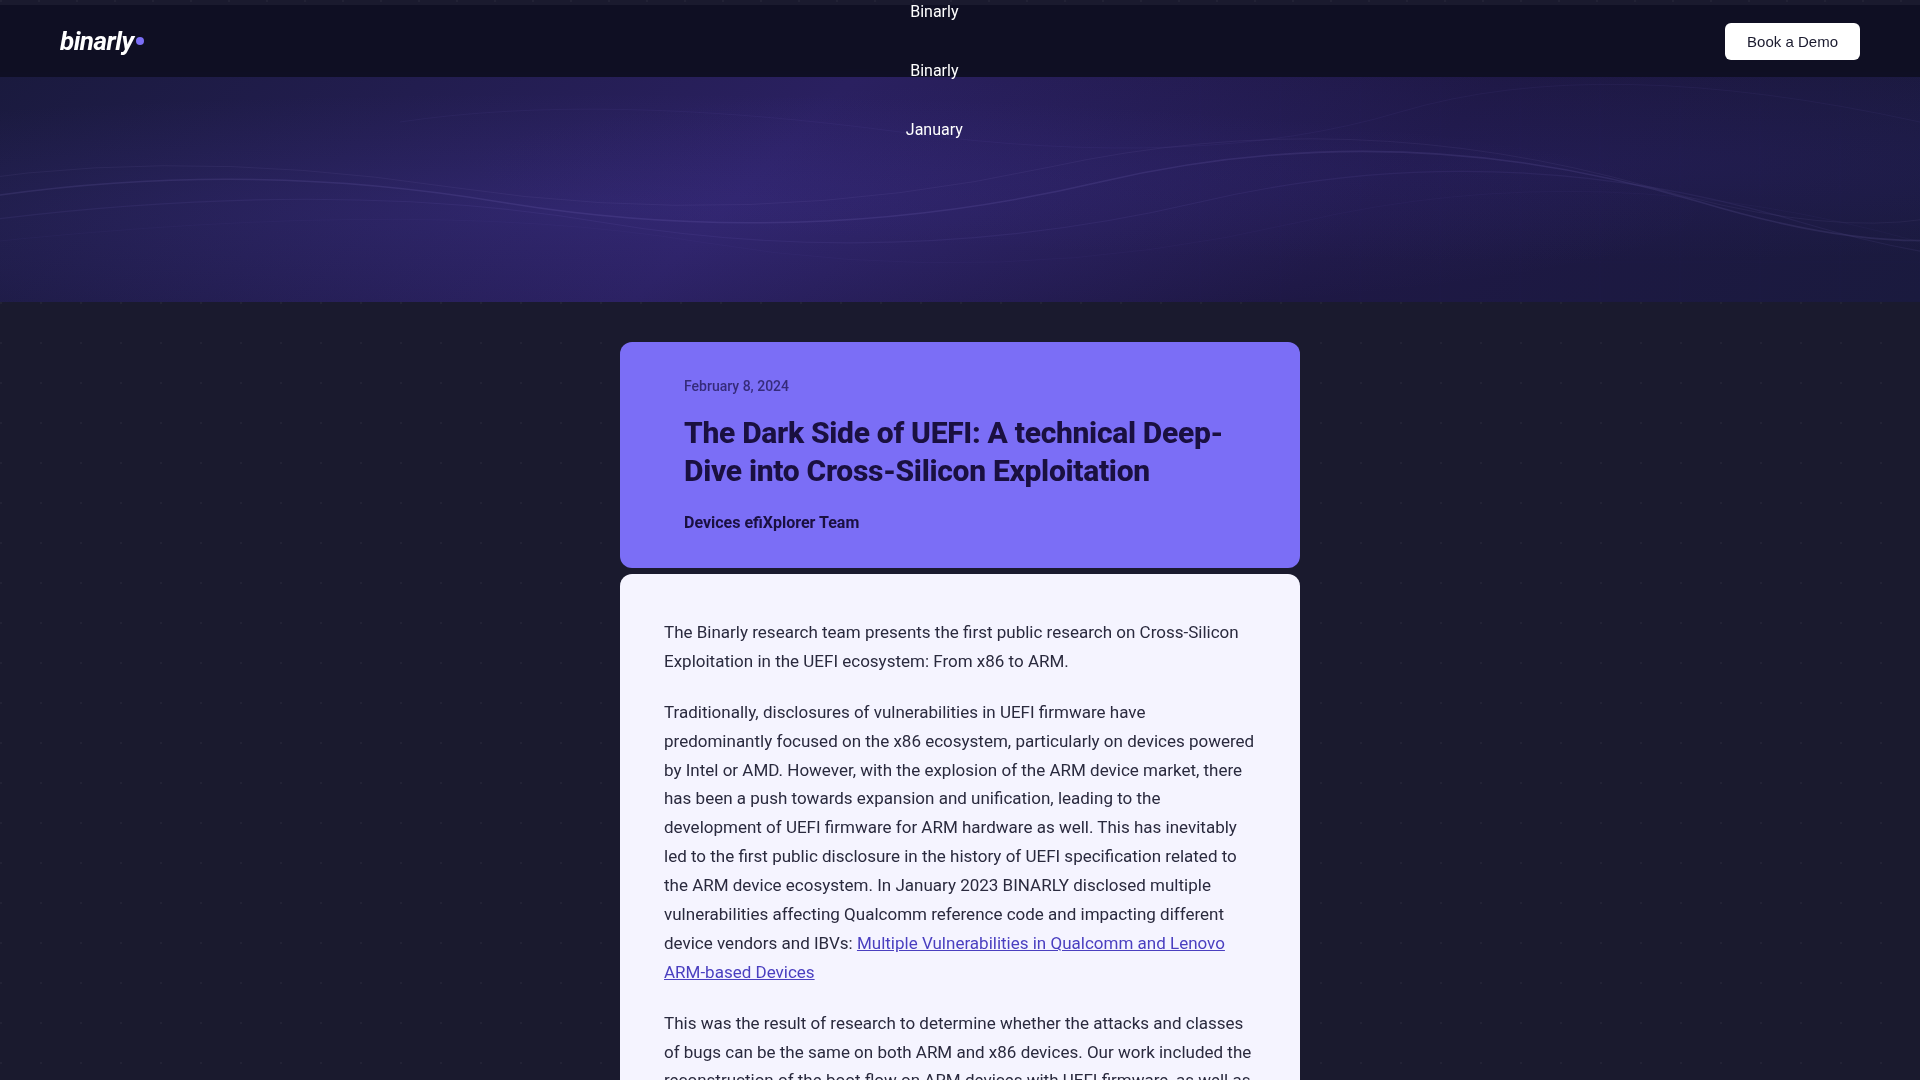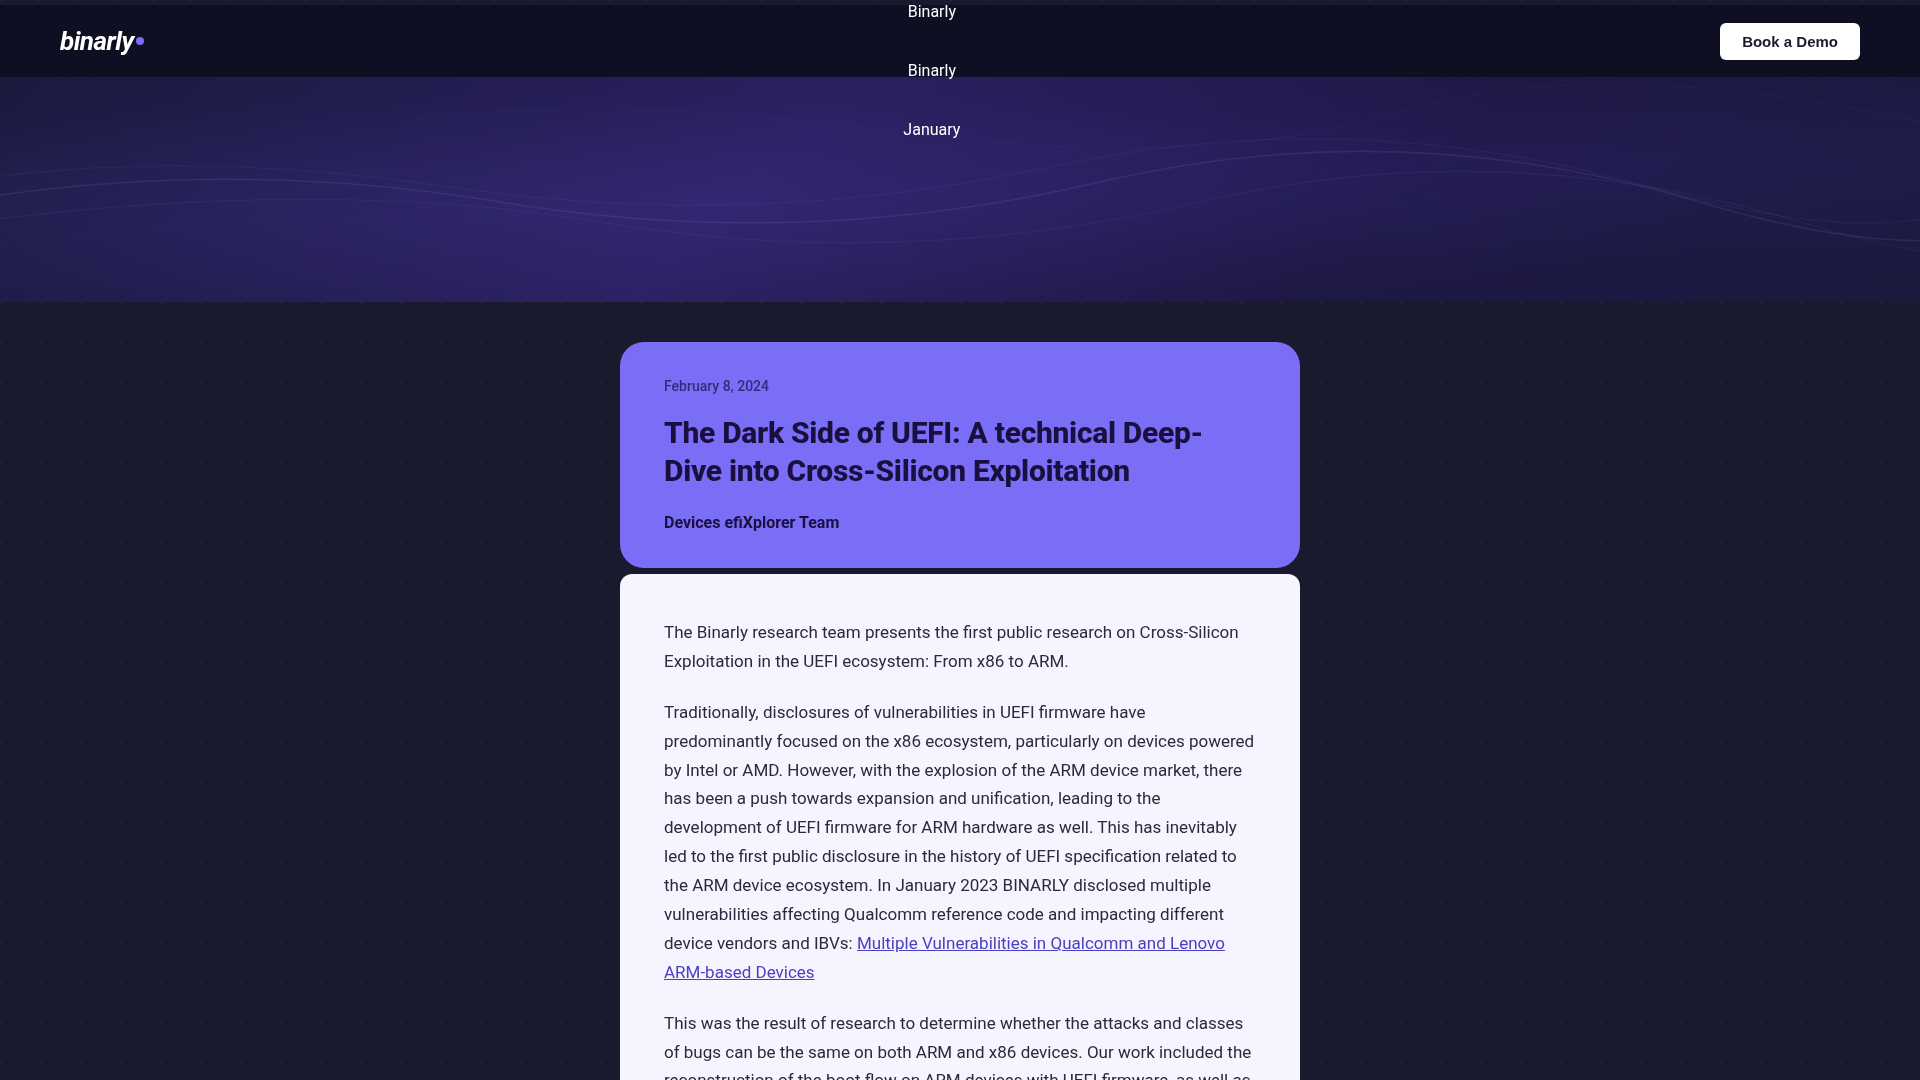--- a/index.html
+++ b/index.html
@@ -69,21 +69,21 @@
       font-weight: 400;
     }
 
     .book-demo-btn {
       background: #ffffff;
       color: #1a1a2e;
       border: none;
       padding: 10px 22px;
       border-radius: 6px;
       font-size: 15px;
-      font-weight: 700;
+      font-weight: 400;
       cursor: pointer;
     }
 
     
     .hero {
       height: 230px;
       background: linear-gradient(135deg, #1a1a3e 0%, #2a2060 40%, #1e1845 70%, #1a1a3e 100%);
       position: relative;
       overflow: hidden;
       margin-top: 72px;
@@ -128,22 +128,22 @@
 
     .content-wrapper {
       max-width: 720px;
       margin: 0 auto;
       padding: 0 20px;
     }
 
     
     .article-header-card {
       background: #7b6ef6;
-      border-radius: 24px;
-      padding: 36px 44px;
+      border-radius: 12px;
+      padding: 36px 64px;
       margin-bottom: 6px;
     }
 
     .article-date {
       font-size: 14px;
       color: rgba(30, 20, 80, 0.75);
       margin-bottom: 20px;
       font-weight: 500;
     }
 

